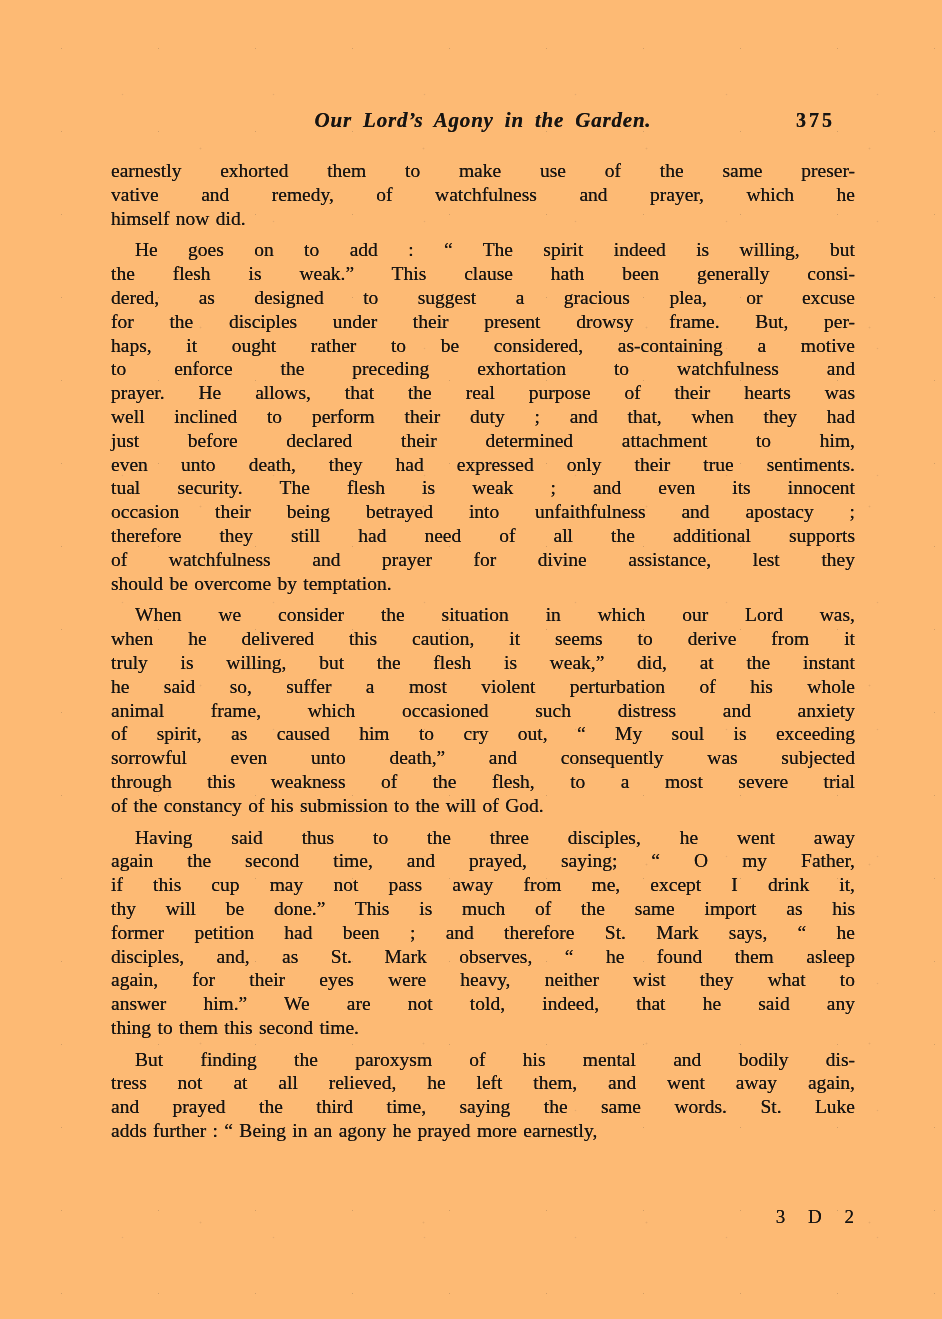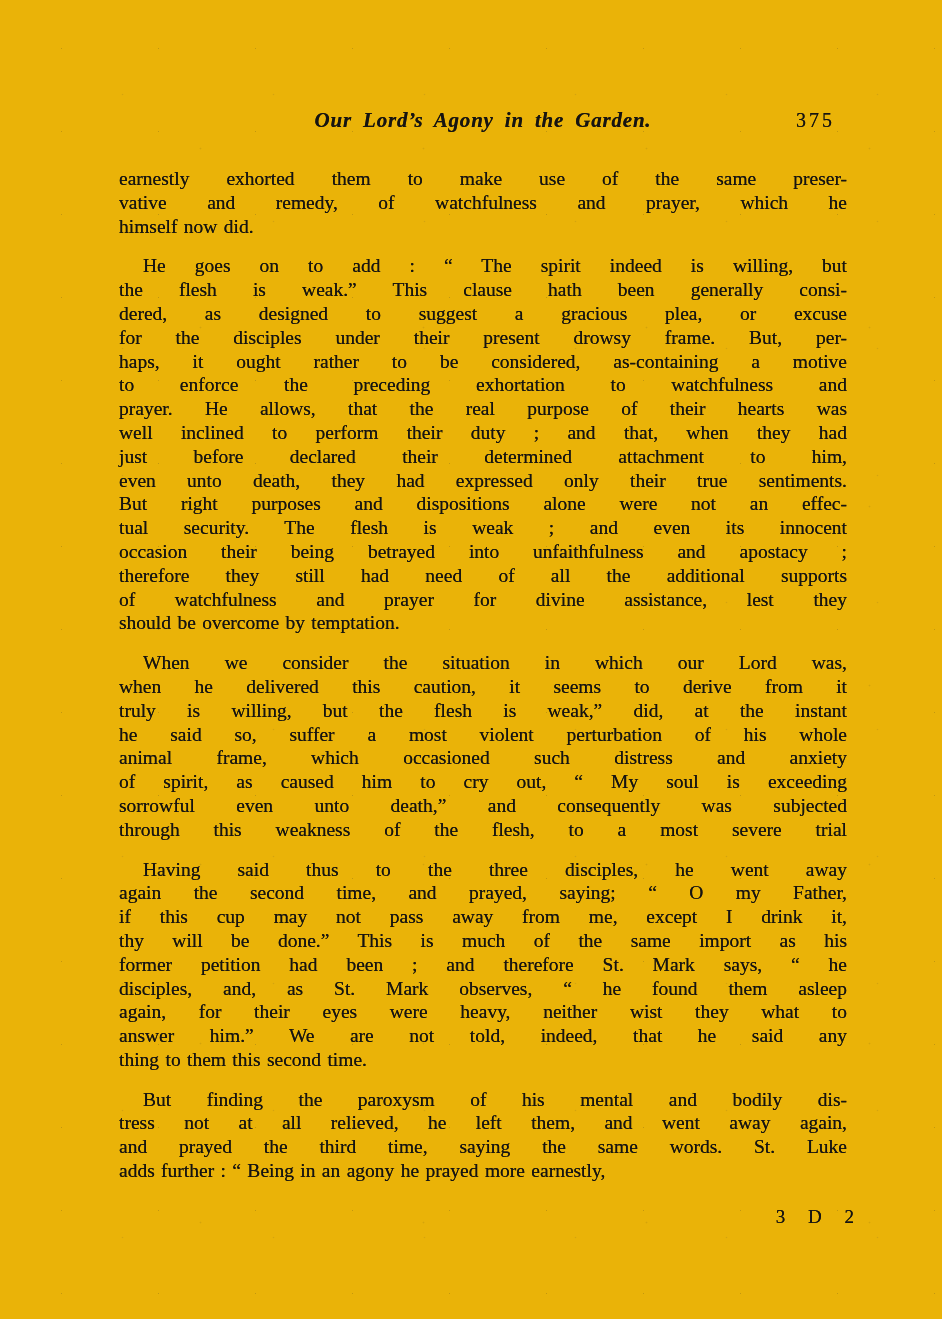--- a/index.html
+++ b/index.html
@@ -2,21 +2,21 @@
 <html><head>
 <meta charset="utf-8">
 <style>
   * { margin: 0; padding: 0; box-sizing: border-box; }
   html, body { background: #e9e9e6; }
   .page {
     position: relative;
     width: 942px;
     height: 1319px;
     margin: 0 auto;
-    background: #eab308;
+    background: #fdba74;
     font-family: "Liberation Serif", "DejaVu Serif", serif;
     color: #161412;
     overflow: hidden;
   }
   
   .scan-noise {
     position: absolute;
     inset: 0;
     pointer-events: none;
     background-image:
@@ -42,34 +42,34 @@
     letter-spacing: 0.8px;
     word-spacing: 5px;
     text-shadow: 0 0 0.5px rgba(20,18,16,0.8);
   }
   .page-number {
     position: absolute;
     right: 28px;
     top: 1px;
     font-size: 20px;
     letter-spacing: 3px;
-    font-weight: normal;
+    font-weight: bold;
     text-shadow: 0 0 0.5px rgba(20,18,16,0.8);
   }
   .text-block {
     position: absolute;
     top: 151px;
     left: 103px;
     width: 760px;
     font-size: 19.5px;
     line-height: 23.8px;
     word-spacing: 1.5px;
     text-shadow: 0 0 0.55px rgba(22,20,18,0.9);
   }
-  .para { margin: 16px; }
+  .para { margin: 8px; }
   .line {
     display: block;
     text-align: justify;
     text-align-last: justify;
     white-space: nowrap;
   }
   .line.last {
     text-align-last: left;
     white-space: normal;
   }
@@ -108,36 +108,36 @@
         <span class="line">He goes on to add : “ The spirit indeed is willing, but</span>
         <span class="line">the flesh is weak.” This clause hath been generally consi-</span>
         <span class="line">dered, as designed to suggest a gracious plea, or excuse</span>
         <span class="line">for the disciples under their present drowsy frame. But, per-</span>
         <span class="line">haps, it ought rather to be considered, as-containing a motive</span>
         <span class="line">to enforce the preceding exhortation to watchfulness and</span>
         <span class="line">prayer. He allows, that the real purpose of their hearts was</span>
         <span class="line">well inclined to perform their duty ; and that, when they had</span>
         <span class="line">just before declared their determined attachment to him,</span>
         <span class="line">even unto death, they had expressed only their true sentiments.</span>
-        <span class="line">But right purposes and dispositions alone were not an effec-</span>
         <span class="line">tual security. The flesh is weak ; and even its innocent</span>
         <span class="line">occasion their being betrayed into unfaithfulness and apostacy ;</span>
         <span class="line">therefore they still had need of all the additional supports</span>
         <span class="line">of watchfulness and prayer for divine assistance, lest they</span>
         <span class="line last">should be overcome by temptation.</span>
       </p>
       <p class="para indent">
         <span class="line">When we consider the situation in which our Lord was,</span>
         <span class="line">when he delivered this caution, it seems to derive from it</span>
         <span class="line">truly is willing, but the flesh is weak,” did, at the instant</span>
         <span class="line">he said so, suffer a most violent perturbation of his whole</span>
         <span class="line">animal frame, which occasioned such distress and anxiety</span>
         <span class="line">of spirit, as caused him to cry out, “ My soul is exceeding</span>
         <span class="line">sorrowful even unto death,” and consequently was subjected</span>
         <span class="line">through this weakness of the flesh, to a most severe trial</span>
+        <span class="line last">of the constancy of his submission to the will of God.</span>
       </p>
       <p class="para indent">
         <span class="line">Having said thus to the three disciples, he went away</span>
         <span class="line">again the second time, and prayed, saying; “ O my Father,</span>
         <span class="line">if this cup may not pass away from me, except I drink it,</span>
         <span class="line">thy will be done.” This is much of the same import as his</span>
         <span class="line">former petition had been ; and therefore St. Mark says, “ he</span>
         <span class="line">disciples, and, as St. Mark observes, “ he found them asleep</span>
         <span class="line">again, for their eyes were heavy, neither wist they what to</span>
         <span class="line">answer him.” We are not told, indeed, that he said any</span>

